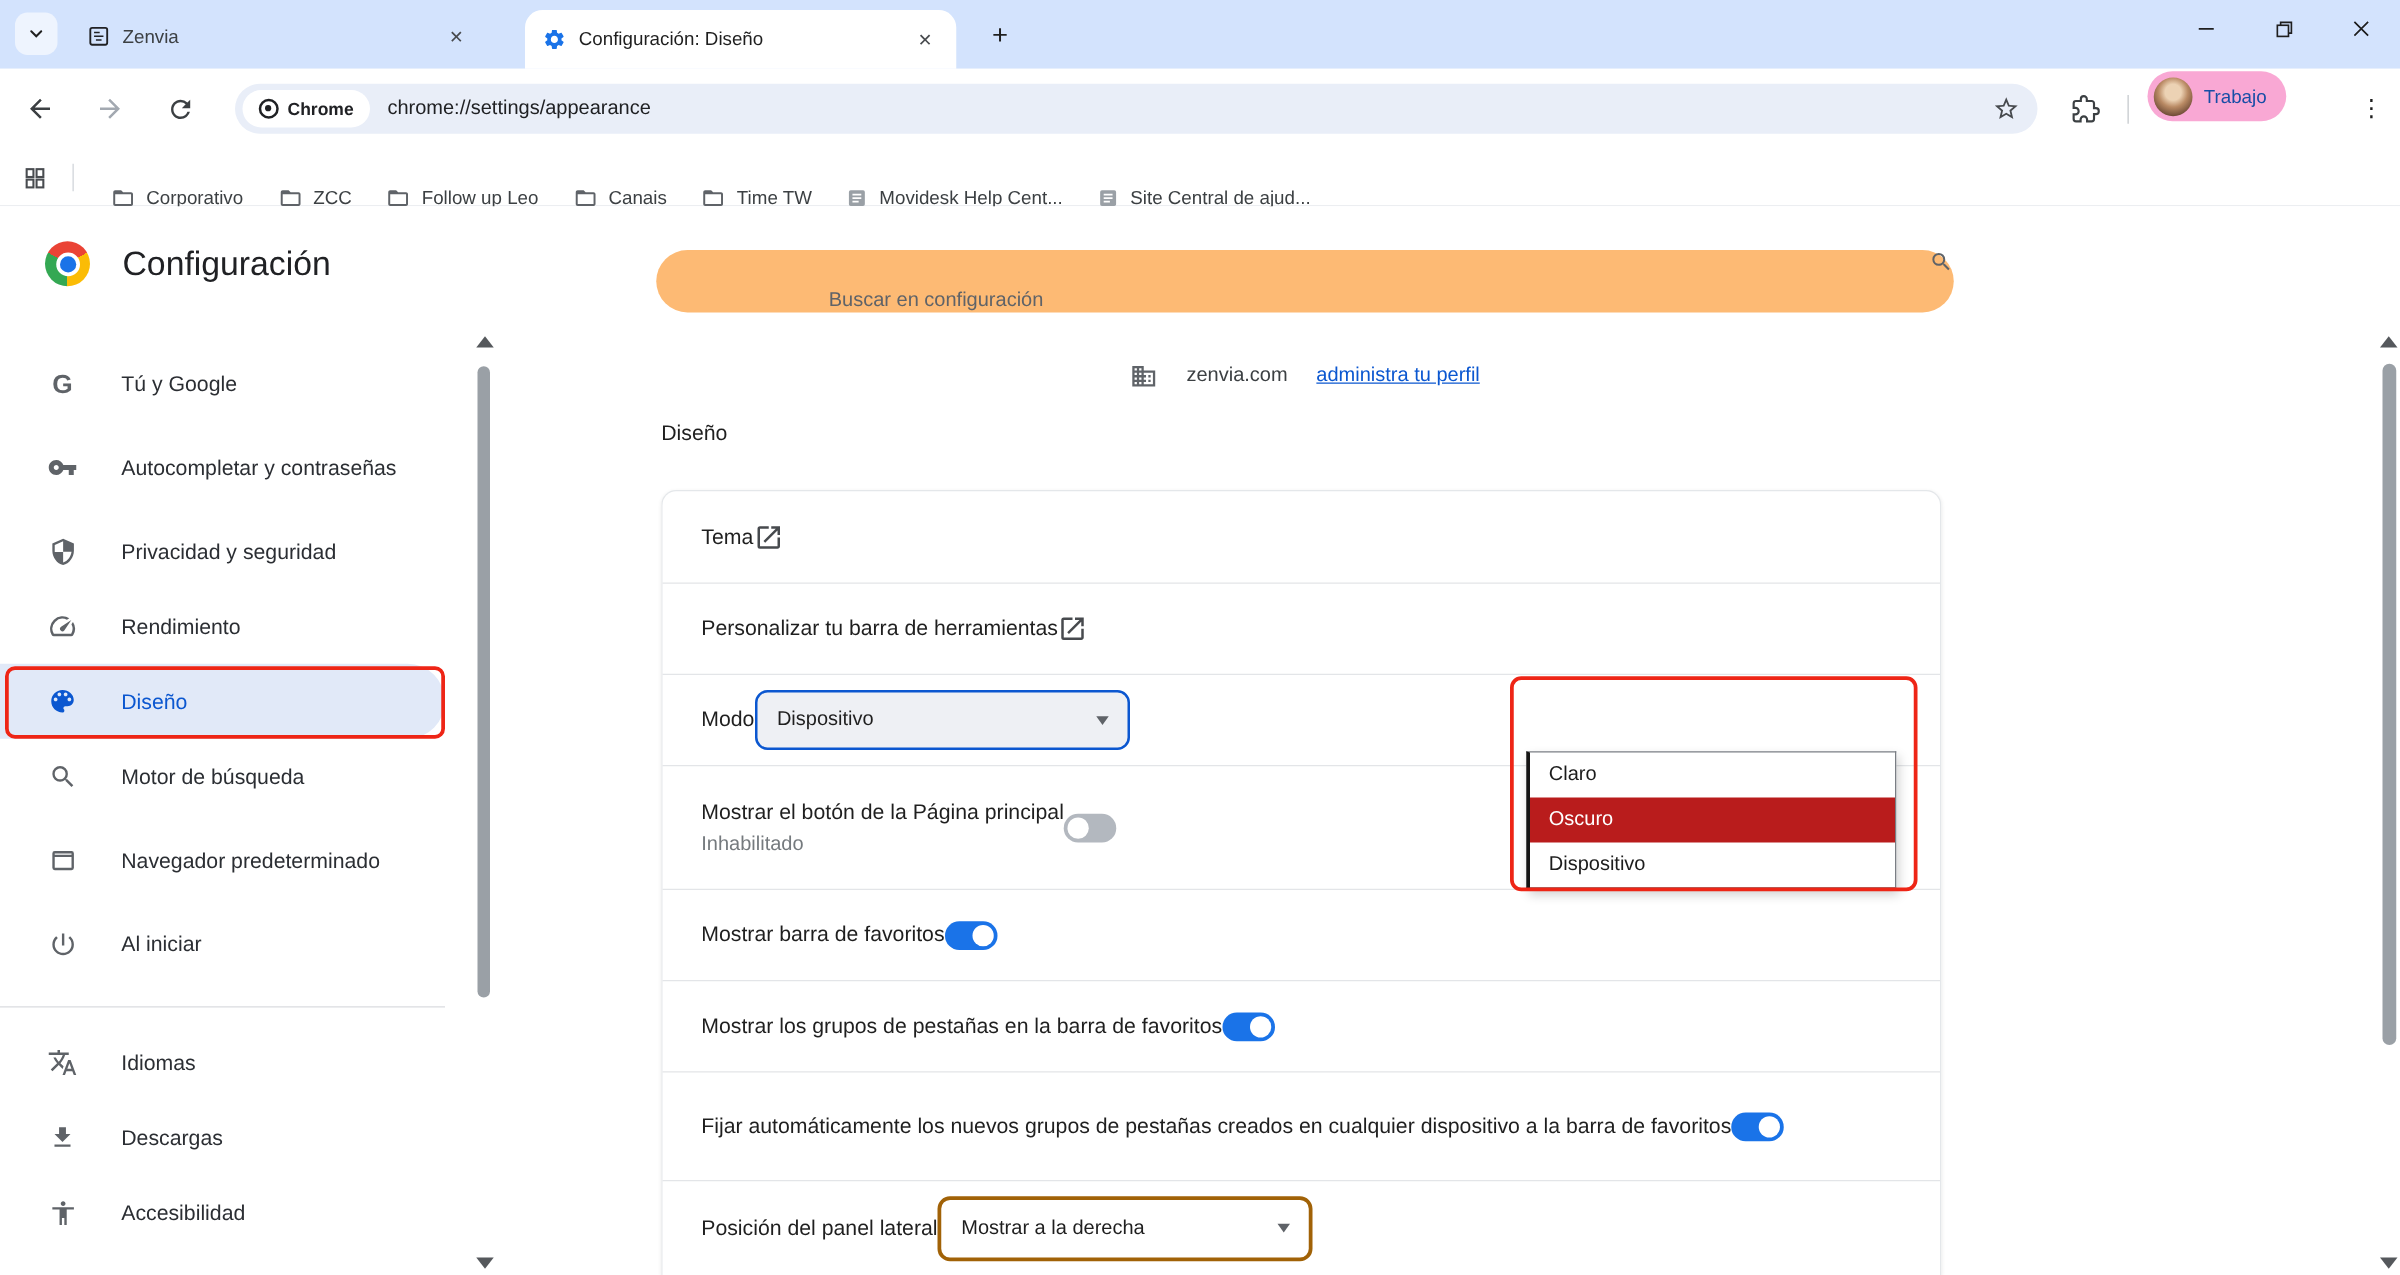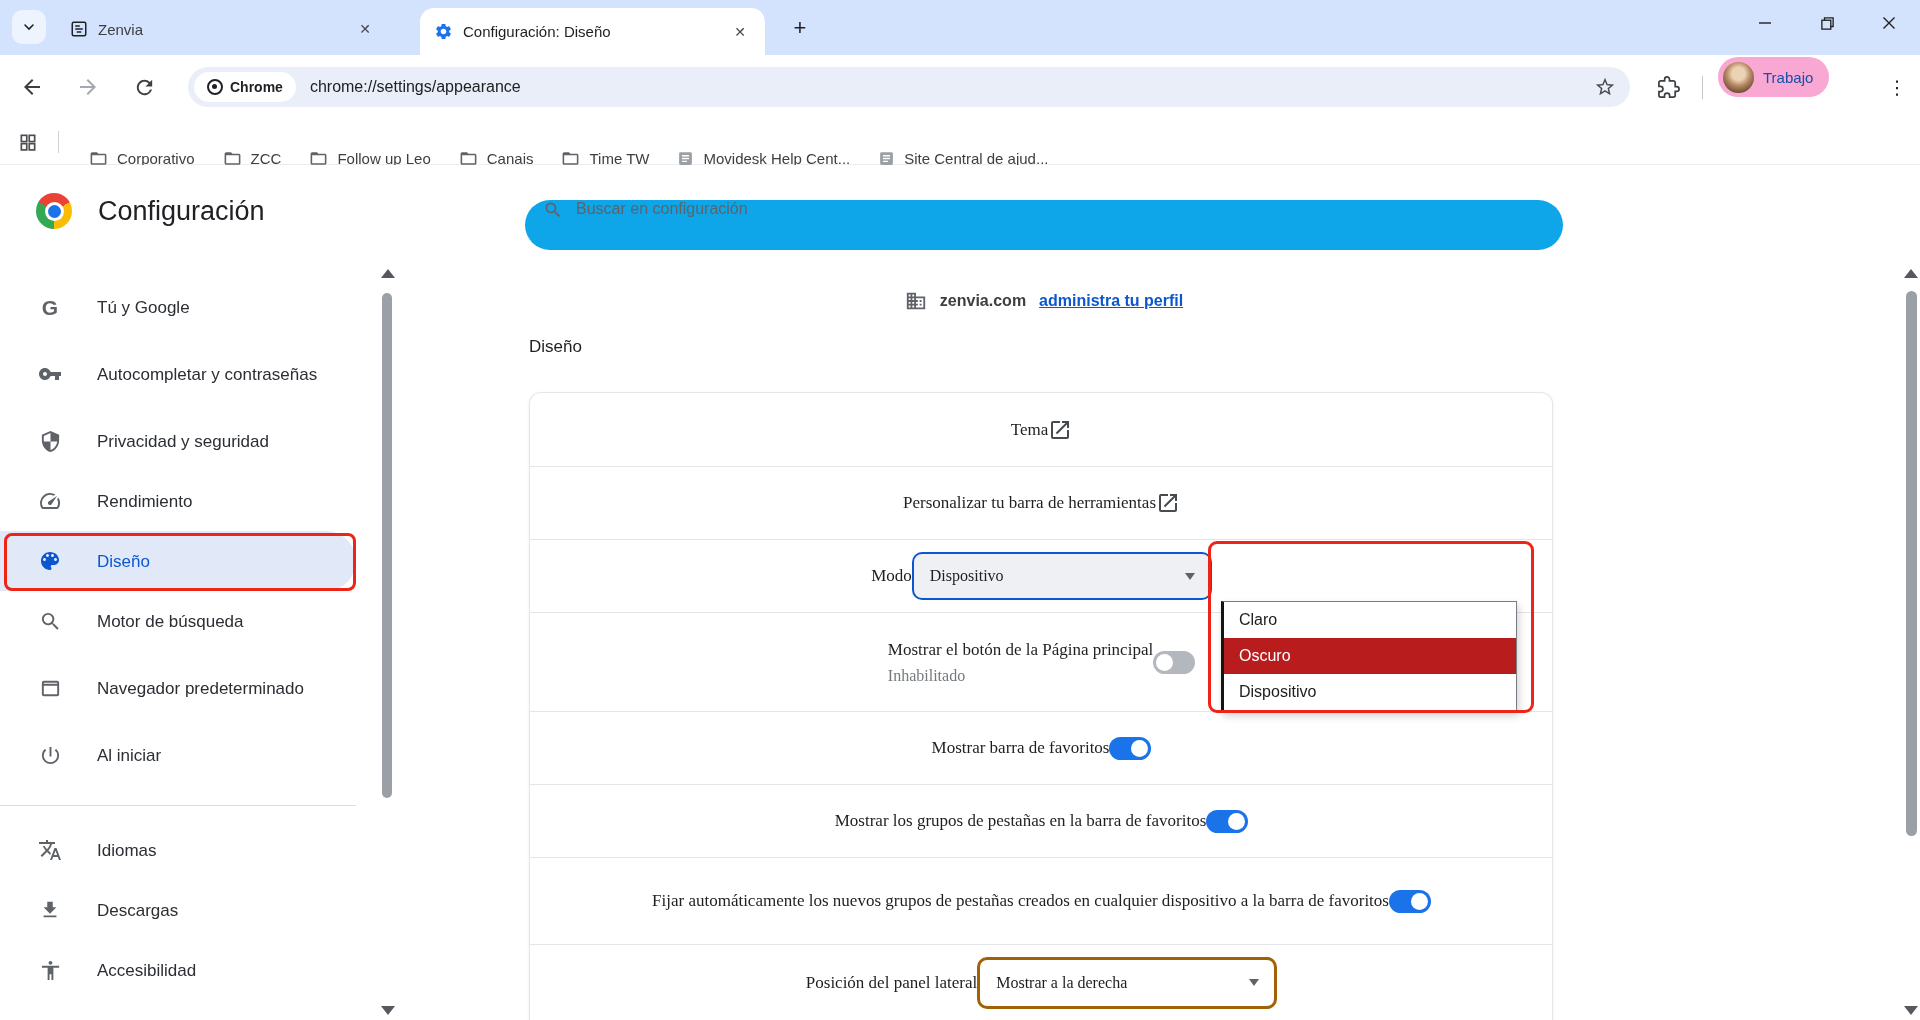--- a/index.html
+++ b/index.html
@@ -76,33 +76,33 @@
   .sb-thumb { position:absolute; left:1px; top:30px; width:10px; height:505px; border-radius:5px; background:#9aa0a6; }
   .arr-up, .arr-down { position:absolute; left:0; width:0; height:0; border-left:7px solid transparent; border-right:7px solid transparent; }
   .arr-up { top:6px; border-bottom:9px solid #55585c; }
   .arr-down { bottom:0; border-top:9px solid #55585c; }
   .redbox-sidebar { position:absolute; left:4px; top:368px; width:352px; height:58px; border:3px solid #ee2516;
     border-radius:8px; z-index:6; pointer-events:none; }
 
   
   .content { position:absolute; left:420px; top:0; width:1500px; height:855px; }
   .search-box { position:absolute; left:105px; top:35px; width:1038px; height:50px; border-radius:25px;
-    background:#0ea5e9; display:flex; align-items:flex-start; padding-left:18px; gap:13px; }
+    background:#fdba74; display:flex; align-items:flex-end; padding-left:18px; gap:13px;flex-direction:column; }
   .search-box input { border:none; outline:none; background:transparent; font-size:16px; color:#3c4043; width:900px;
     font-family:"Liberation Sans", sans-serif; }
   .search-box input::placeholder { color:#5f6368; opacity:1; }
   .banner { position:absolute; left:105px; top:120px; width:1038px; height:32px; display:flex; align-items:center;
-    justify-content:center; gap:13px;font-weight:bold; }
+    justify-content:center; gap:23px; }
   .banner-domain { font-size:16px; color:#3c4043; }
   .banner-link { font-size:16px; color:#0b57d0; text-decoration:underline; cursor:pointer; }
   .section-title { position:absolute; left:109px; top:172px; font-size:17px; color:#1f1f1f; }
   .card { position:absolute; left:109px; top:227px; width:1024px; height:628px; background:#fff;
     border:1px solid #e4e7ea; border-bottom:none; border-radius:12px 12px 0 0;
     box-shadow:0 1px 3px rgba(60,64,67,.10); display:flex; flex-direction:column; }
-  .row { display:flex; align-items:center; justify-content:center; padding:0 30px 0 31px;font-family:Liberation Serif, serif; }
+  .row { display:flex; align-items:center; justify-content:flex-start; padding:0 30px 0 31px; }
   .row + .row { border-top:1px solid #e3e5e8; }
   .row-label { font-size:17px; color:#1f1f1f; }
   .row-sub { font-size:16px; color:#757a7e; margin-top:7px; }
   .r1,.r2,.r3,.r5,.r6 { height:73px; }
   .r4 { height:99px; }
   .r7 { height:87px; }
   .r8 { flex:1; }
   .r4 .col { display:flex; flex-direction:column; justify-content:center; }
   .r7 .row-label { max-width:860px; line-height:30px; }
   .ext-icon { cursor:pointer; }

